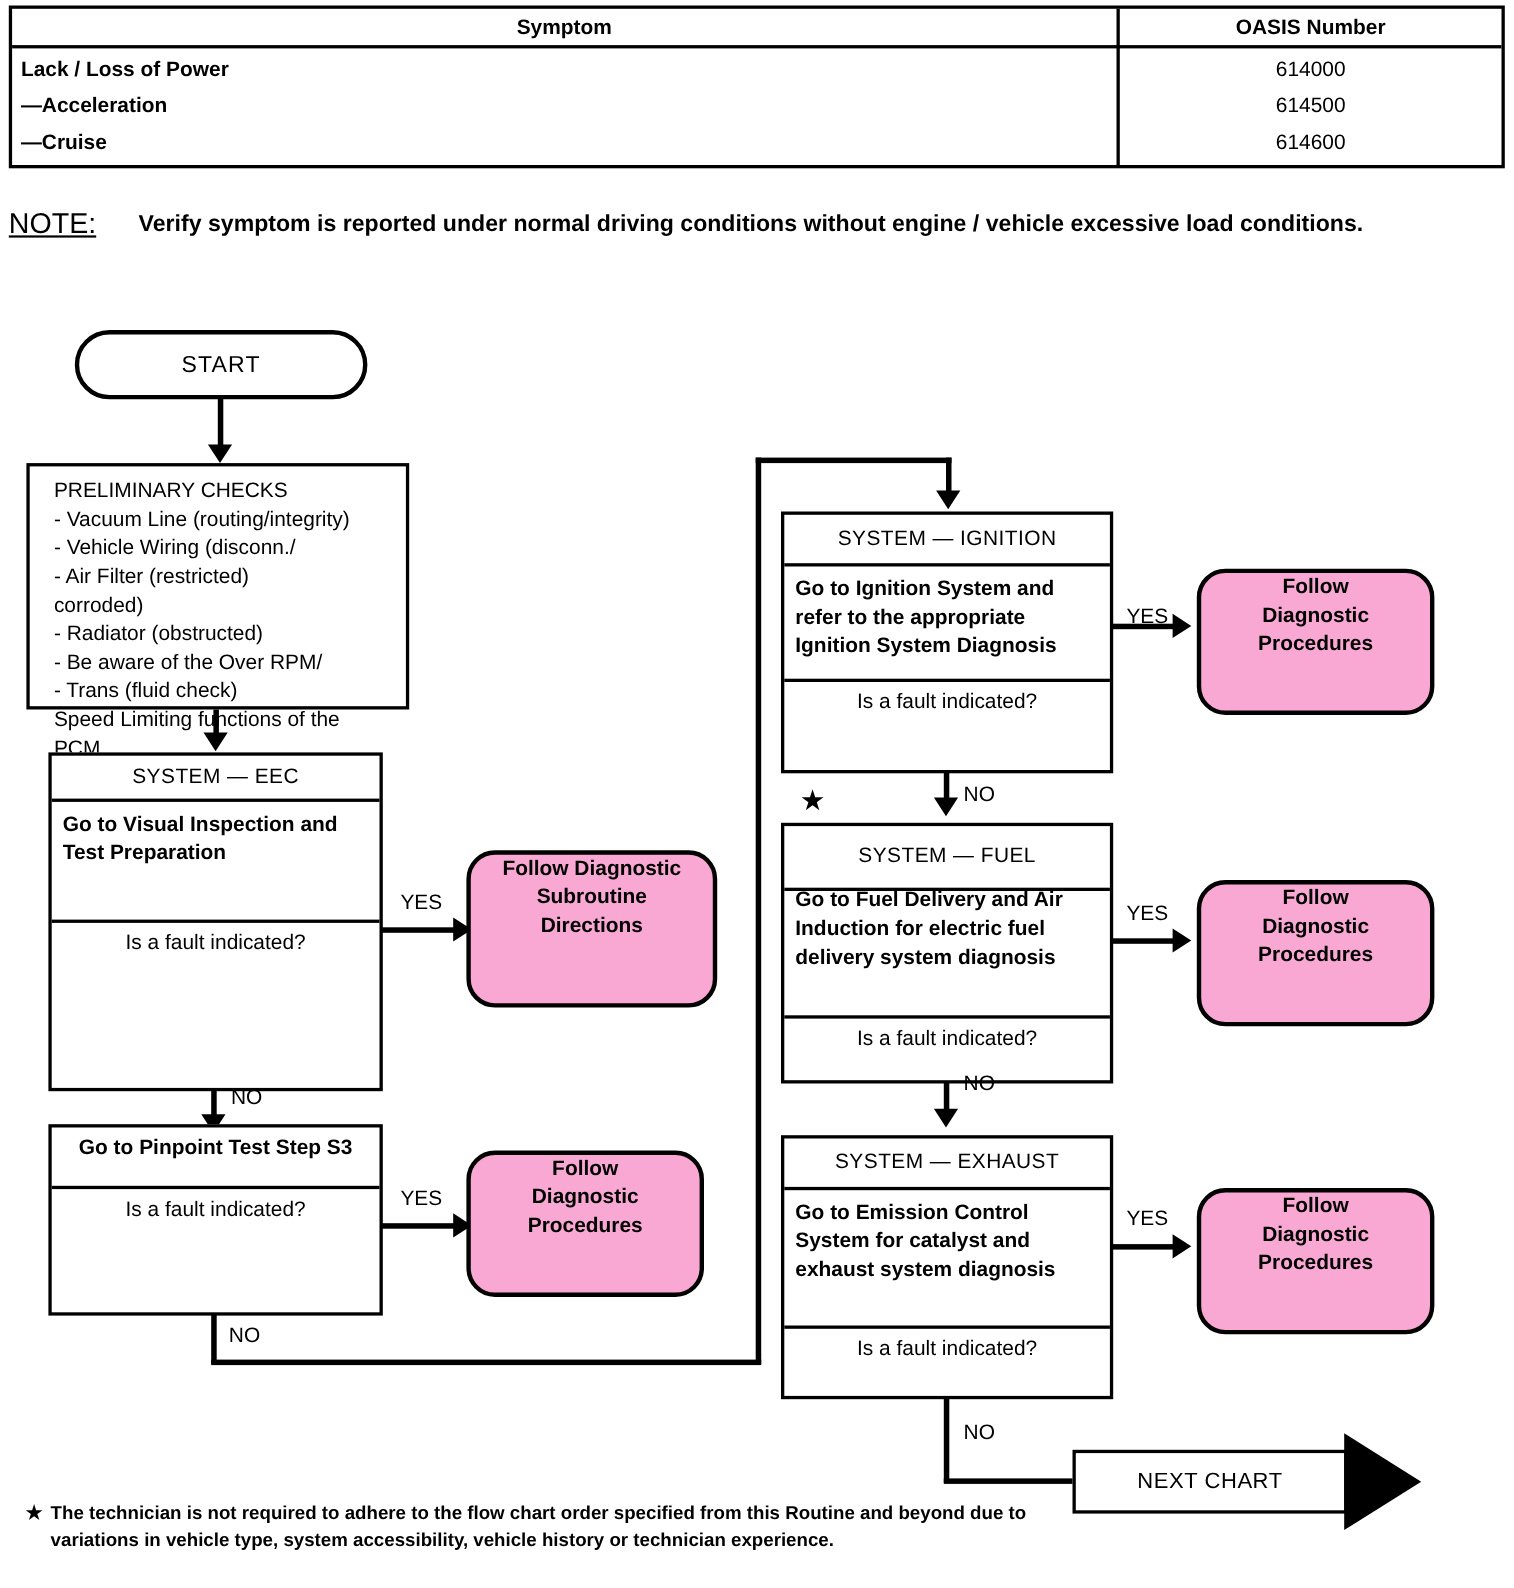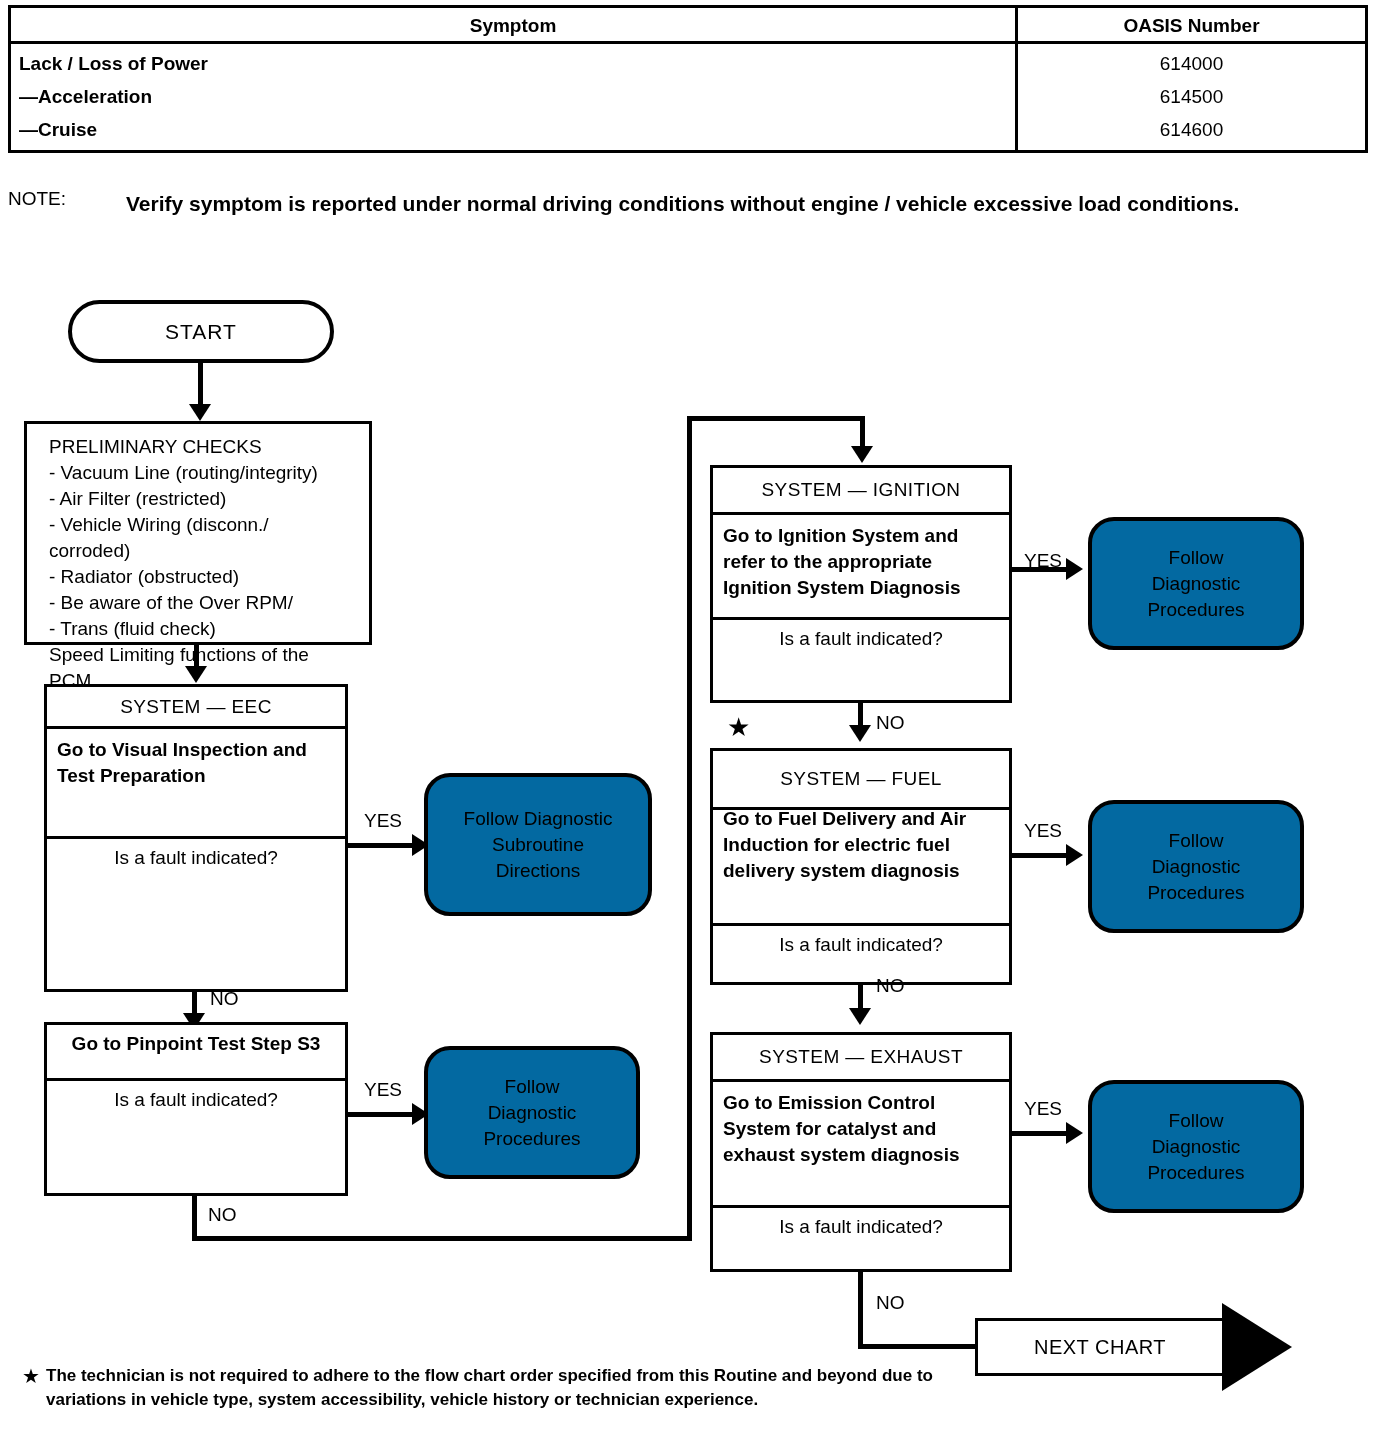--- a/index.html
+++ b/index.html
@@ -20,30 +20,30 @@
             font-weight:bold;font-size:19px;}
   .vdiv{position:absolute;left:1004px;top:0;width:3px;bottom:0;background:#000;}
   .tbody{position:absolute;left:0;top:39px;right:0;bottom:0;}
   .sym-cell{position:absolute;left:8px;top:0;width:990px;}
   .sym-row{height:33px;line-height:33px;font-size:19px;font-weight:bold;}
   .oasis-cell{position:absolute;left:1007px;right:0;top:0;text-align:center;}
   .oasis-row{height:33px;line-height:33px;font-size:19px;}
 
   
   .note{position:absolute;left:8px;top:188px;width:1300px;}
-  .note-lbl{position:absolute;left:0;top:0;font-size:19px;}
+  .note-lbl{position:absolute;left:0;top:0;font-size:26px;text-decoration:underline;}
   .note-txt{position:absolute;left:118px;top:0;width:1150px;
             font-size:21px;font-weight:bold;line-height:32px;}
 
   
   .box{position:absolute;border:3px solid #000;box-sizing:border-box;background:#fff;}
   .rbox{position:absolute;border:4px solid #000;border-radius:26px;
-        box-sizing:border-box;background:#0369a1;
-        display:flex;align-items:center;justify-content:center;text-align:center;
-        font-size:19px;line-height:26px;}
+        box-sizing:border-box;background:#f9a8d4;
+        display:flex;justify-content:center;text-align:center;
+        font-size:19px;line-height:26px;font-weight:bold;}
   .oval{position:absolute;border:4px solid #000;border-radius:34px;
         box-sizing:border-box;background:#fff;
         display:flex;align-items:center;justify-content:center;
         font-size:21px;letter-spacing:1px;}
   .hdr{position:absolute;left:0;top:0;right:0;
        display:flex;align-items:center;justify-content:center;
        border-bottom:3px solid #000;box-sizing:border-box;
        font-size:19px;letter-spacing:.4px;}
   .body-txt{position:absolute;left:0;right:0;
             border-bottom:3px solid #000;box-sizing:border-box;
@@ -107,22 +107,22 @@
   </div>
 
   <div class="oval" style="left:68px;top:300px;width:266px;height:63px;">START</div>
   <div class="vline" style="left:198px;top:362px;height:46px;"></div>
   <div class="arr-d" style="left:189px;top:404px;"></div>
 
   <div class="box" style="left:24px;top:421px;width:348px;height:224px;">
     <div style="position:absolute;left:22px;top:10px;right:4px;font-size:19px;line-height:26px;">
       <div>PRELIMINARY CHECKS</div>
       <div>- Vacuum Line (routing/integrity)</div>
+      <div>- Vehicle Wiring (disconn./</div>
       <div>- Air Filter (restricted)</div>
-      <div>- Vehicle Wiring (disconn./</div>
       <div>   corroded)</div>
       <div>- Radiator (obstructed)</div>
       <div>- Be aware of the Over RPM/</div>
       <div>- Trans (fluid check)</div>
       <div>   Speed Limiting functions of the</div>
       <div>   PCM</div>
     </div>
   </div>
   <div class="vline" style="left:194px;top:645px;height:25px;"></div>
   <div class="arr-d" style="left:185px;top:666px;"></div>

